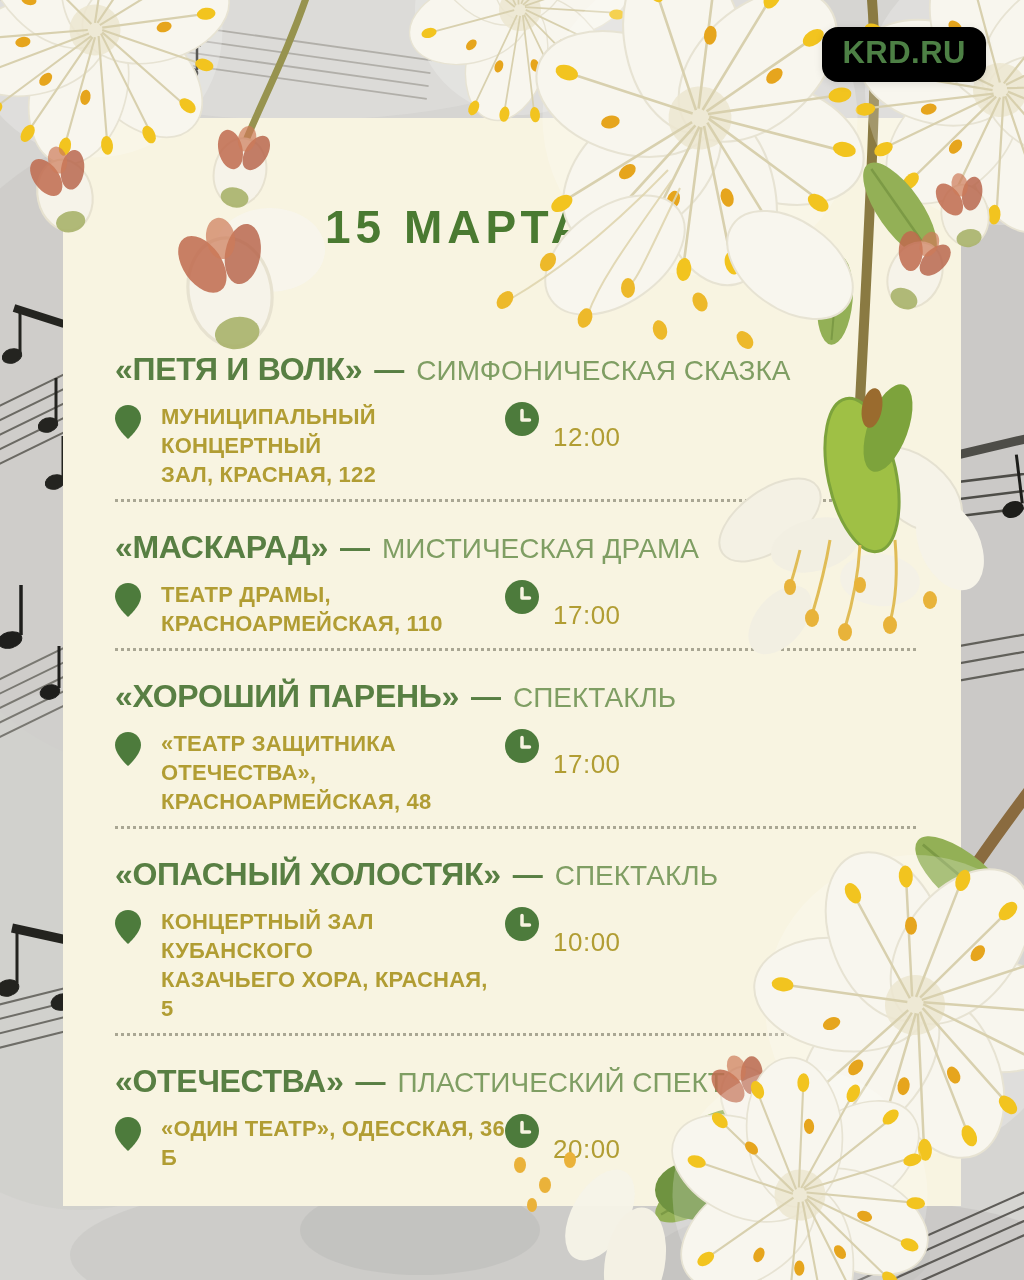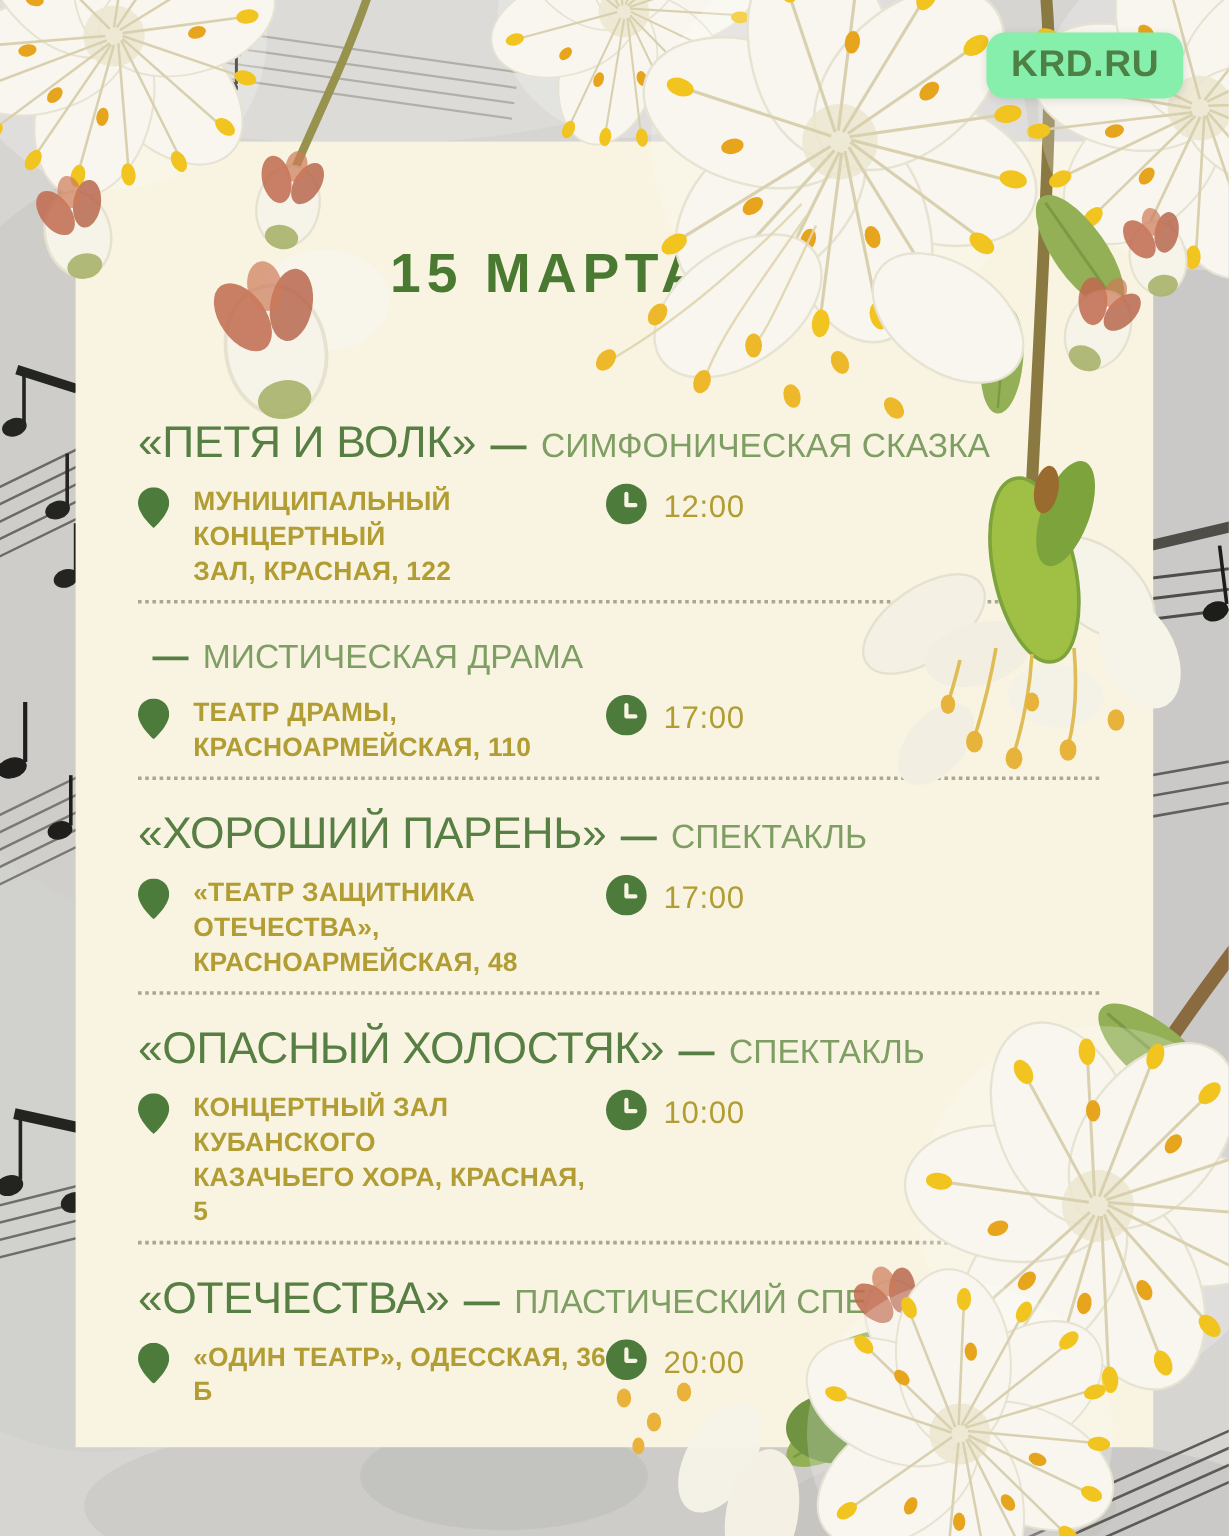--- a/index.html
+++ b/index.html
@@ -14,40 +14,40 @@
     background:#f8f4e1;z-index:2;box-sizing:border-box;
     padding:0 45px 0 52px;
   }
   .date-title{
     margin:86px 0 0 210px;
     font-size:46px;line-height:1;font-weight:bold;letter-spacing:5px;
     color:#4a7a31;
   }
   .events{margin-top:100px;}
   .event-title-row{display:flex;align-items:baseline;line-height:38px;white-space:nowrap;}
-  .event-title{font-size:37px;font-weight:normal;color:#587f43;letter-spacing:-0.3px;}
+  .event-title{font-size:32px;font-weight:bold;color:#587f43;letter-spacing:-0.3px;}
   .event-dash{font-size:30px;font-weight:bold;color:#587f43;margin:0 12px;}
   .event-genre{font-size:28px;color:#7f9e63;}
   .event-details{display:flex;margin-top:12px;}
   .loc{width:390px;display:flex;gap:20px;flex:0 0 390px;}
   .pin-wrap{flex:0 0 26px;padding-top:3px;}
   .loc-text{
     font-size:22px;font-weight:bold;color:#b19d33;line-height:29px;
     white-space:pre-line;letter-spacing:0.2px;
   }
   .time{display:flex;gap:14px;align-items:flex-start;}
   .clock-wrap{flex:0 0 34px;}
-  .time-text{font-size:26px;color:#b19d33;padding-top:4px;letter-spacing:0.5px;}
+  .time-text{font-size:26px;color:#b19d33;padding-top:4px;letter-spacing:0.5px;margin-top:16px;}
   .separator{
     border:none;border-top:3px dotted #8f8c79;opacity:.75;
     margin:10px 0 26px 0;height:0;
   }
   .logo-badge{
     position:absolute;top:27px;right:38px;z-index:4;
-    background:#86efac;border-radius:16px;padding:8px 20px 11px 20px;
+    background:#000000;border-radius:16px;padding:8px 20px 11px 20px;
     box-shadow:0 2px 8px rgba(0,0,0,.10);
   }
   .logo-text{font-size:31px;font-weight:bold;color:#4d8045;letter-spacing:.5px;}
   .flower-layer{position:absolute;inset:0;z-index:3;pointer-events:none;}
 </style>
 </head>
 <body>
 
 <svg class="bg-layer" viewBox="0 0 1024 1280" aria-hidden="true">
   <rect width="1024" height="1280" fill="#d6d5d2"></rect>
@@ -157,20 +157,21 @@
               </svg>
           </span>
           <span class="time-text">12:00</span>
         </div>
       </div>
     </div>
     <hr class="separator">
 
     <div class="event">
       <div class="event-title-row">
+        <span class="event-title">«МАСКАРАД»</span>
         <span class="event-dash">—</span>
         <span class="event-genre">МИСТИЧЕСКАЯ ДРАМА</span>
       </div>
       <div class="event-details">
         <div class="loc">
           <span class="pin-wrap">
             <svg width="26" height="34" viewBox="0 0 26 34">
                 <path d="M13 0C5.8 0 0 5.8 0 13c0 9.8 13 21 13 21s13-11.2 13-21C26 5.8 20.2 0 13 0z" fill="#4d7b3c"></path>
               </svg>
           </span>

